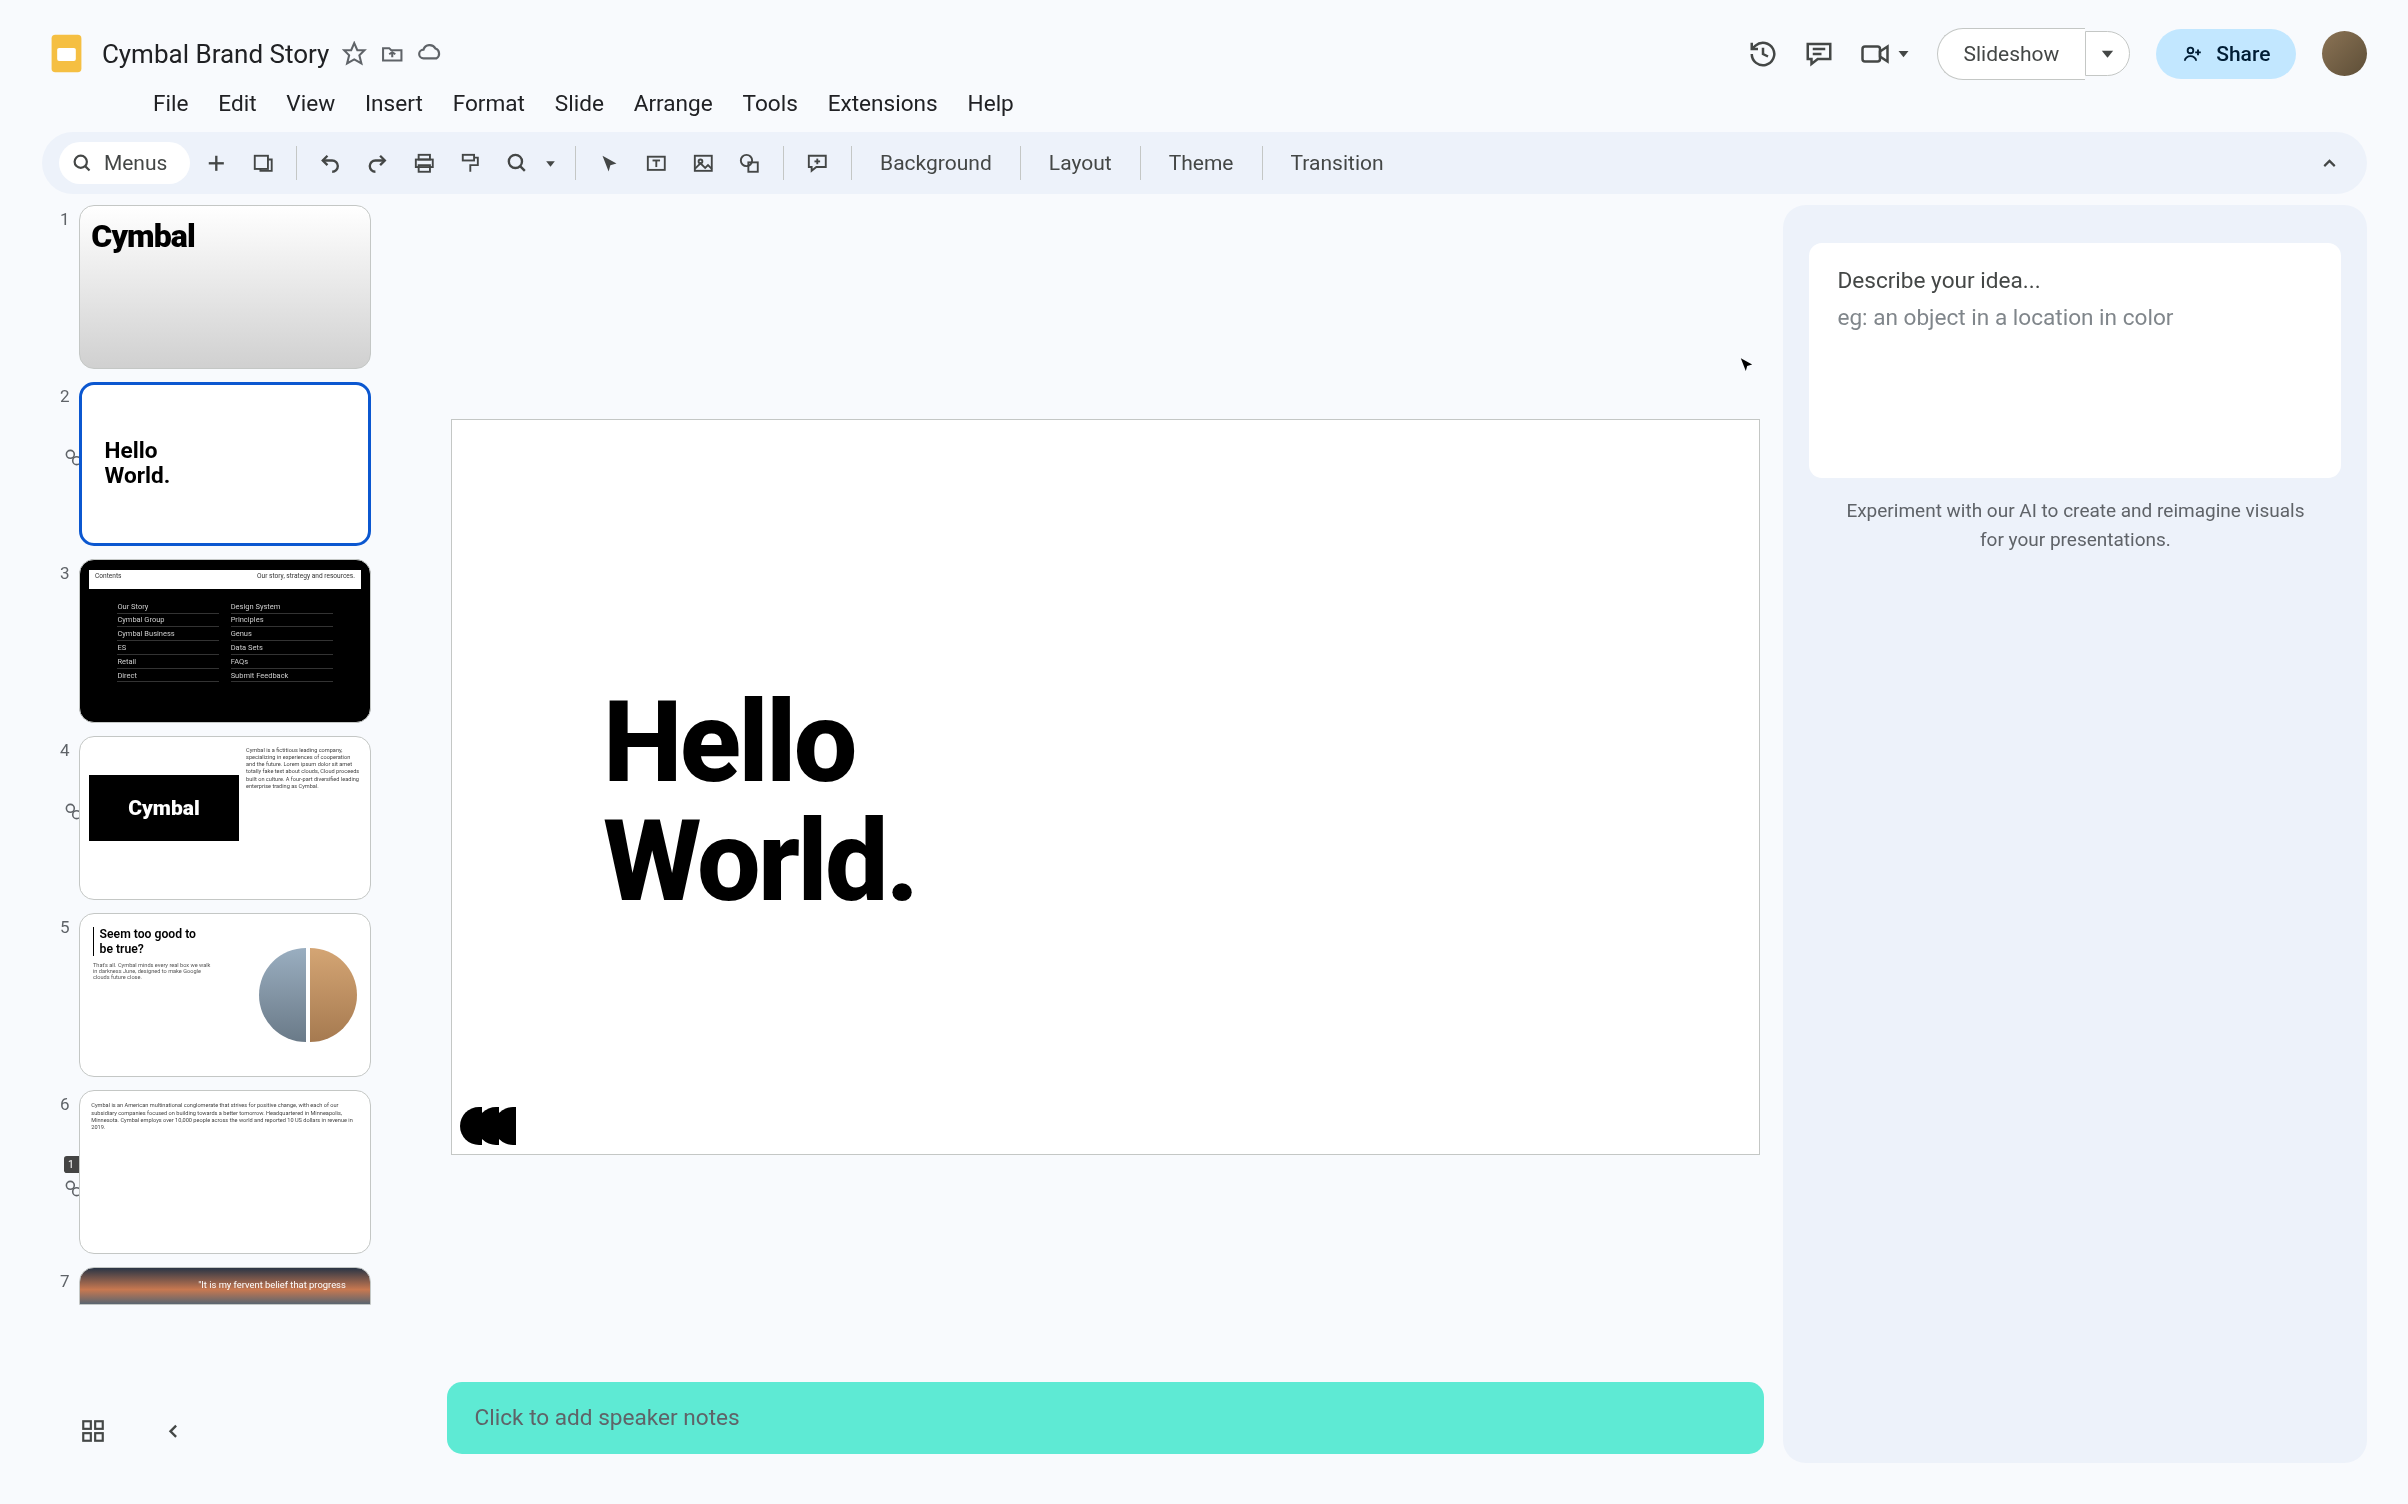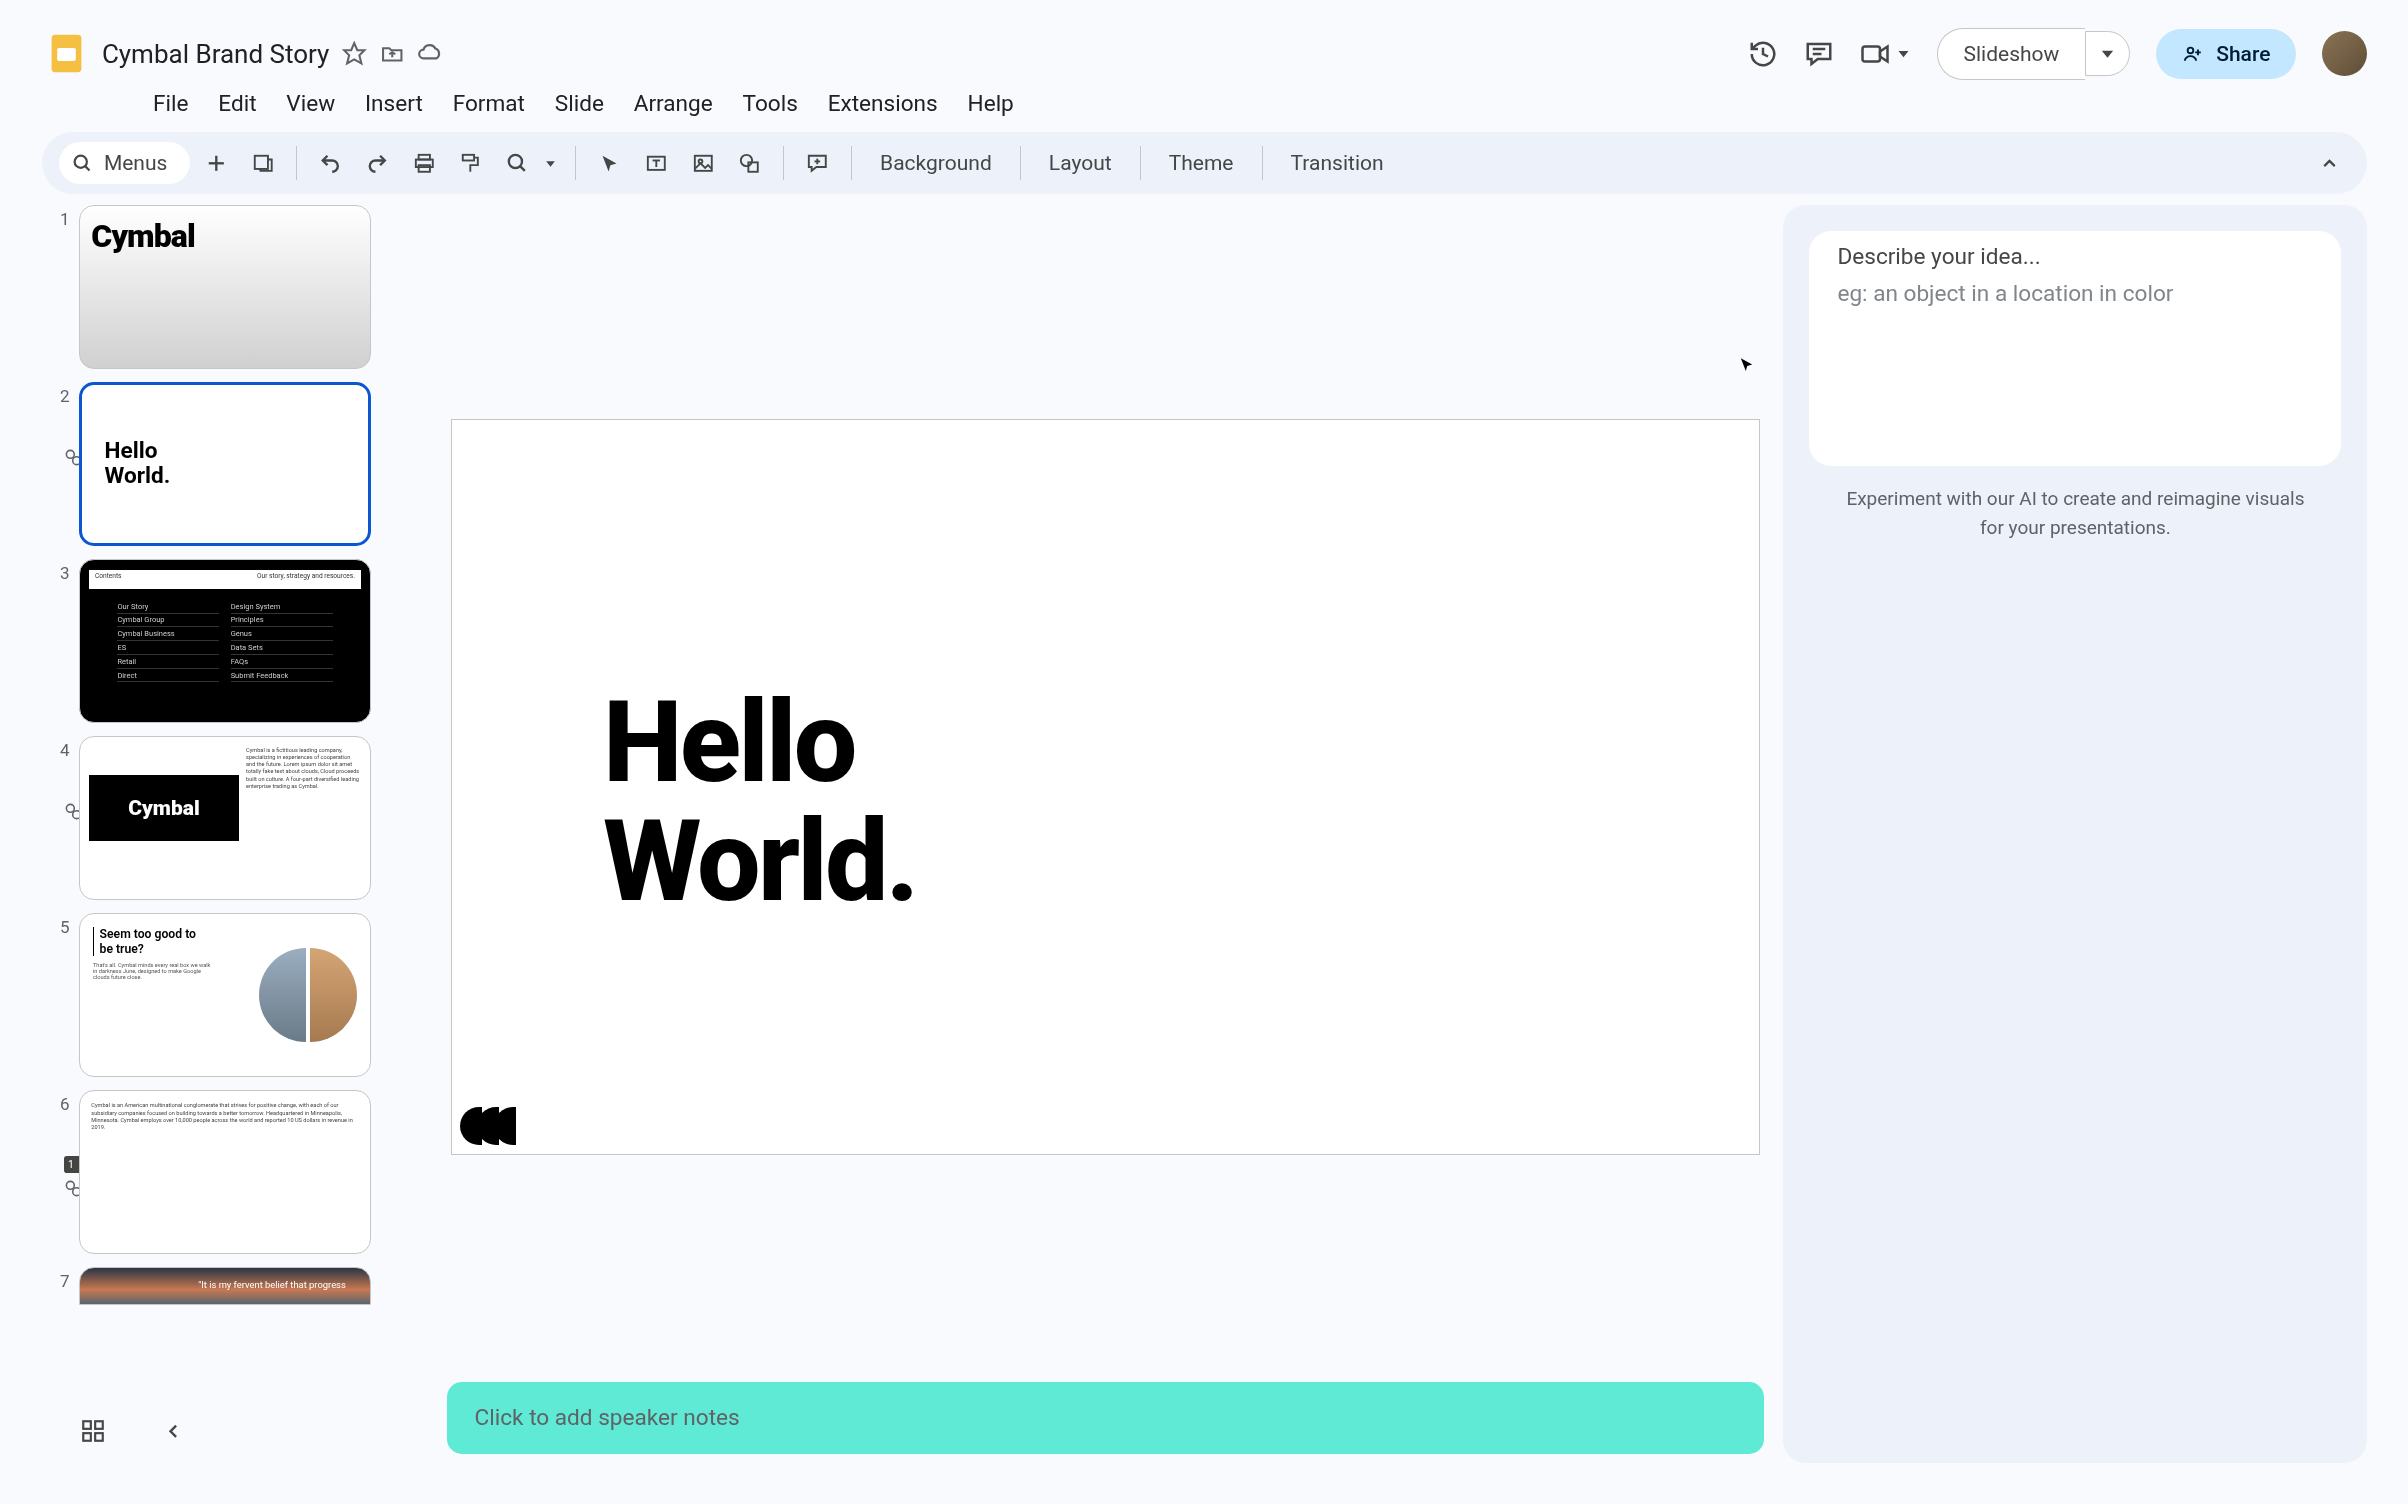--- a/index.html
+++ b/index.html
@@ -87,21 +87,21 @@
     .canvas-title { position: absolute; left: 151px; top: 264px; font-size: 113px; font-weight: 800; color: #000; letter-spacing: -2.8px; line-height: 1.05; }
     .canvas-ccc { position: absolute; left: 7.5px; bottom: 9.4px; display:flex; }
     .ccc-shape { width: 22.6px; height: 38px; background: #000; border-radius: 22.6px 0 0 22.6px; margin-right: -5.6px; }
     .speaker-notes { background: #5eead4; border-radius: 15px; padding: 22.6px 28px; font-size: 22.6px; color: #5f6368; cursor: text; margin-bottom: 9.4px; }
     
     
     .side-panel { width: 584px; background: #edf2fa; border-radius: 22.6px; padding: 26px; display: flex; flex-direction: column; }
     .sp-header { display: flex; align-items: center; gap: 13px; margin-bottom: 22.6px; }
     .sp-title { font-size: 28px; color: #202124; flex: 1; }
     .sp-close { color: #444746; cursor: pointer; }
-    .sp-input-card { background: white; border-radius: 22px; padding: 12px 28px; min-height: 235px; margin-bottom: 19px; }
+    .sp-input-card { background: white; border-radius: 13px; padding: 24px 28px; min-height: 235px; margin-bottom: 19px; margin-top: 12px; }
     .sp-input-label { font-size: 22.6px; color: #444746; margin-bottom: 9.4px; }
     .sp-input-hint { font-size: 22.6px; color: #80868b; }
     .sp-experiment { font-size: 19px; color: #5f6368; text-align: center; padding: 0 28px; line-height: 1.5; }
   </style>
 </head>
 <body>
 
 <div class="outer">
 <div class="app">
 

